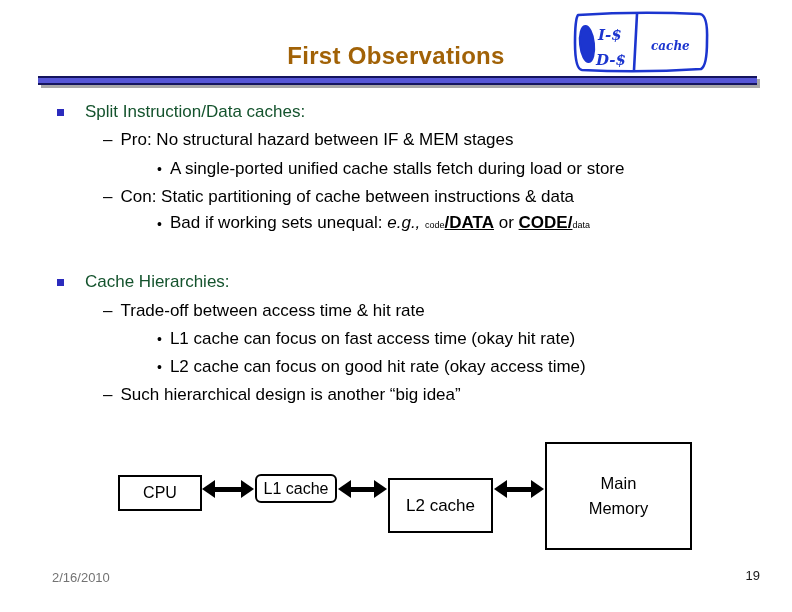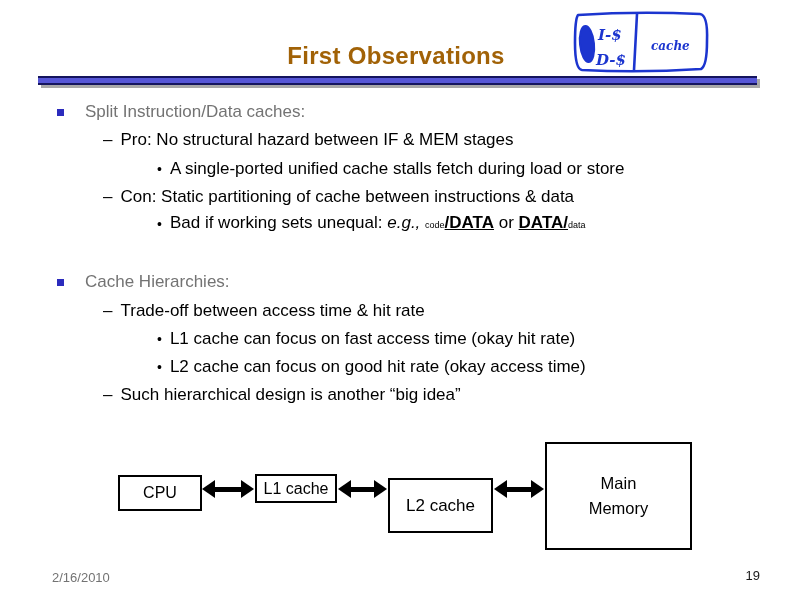--- a/index.html
+++ b/index.html
@@ -13,21 +13,21 @@
     font-size:24px;font-weight:bold;letter-spacing:0.3px;color:#a16207;
   }
   
   .rule{
     position:absolute;left:38px;top:76px;width:719px;height:9px;
     background:#5656d6;border-top:2px solid #15155e;border-bottom:2px solid #15155e;
     box-sizing:border-box;box-shadow:3px 3px 0 #a8a8a8;
   }
   
   .line{position:absolute;white-space:nowrap;font-size:17px;line-height:22px;height:22px;display:flex;align-items:center;}
-  .line.l1{left:57px;color:#737373;}
+  .line.l1{left:57px;color:#14532d;}
   .line.l2{left:103px;}
   .line.l3{left:157px;}
   .sq{display:inline-block;width:7px;height:7px;background:#2b2bbd;margin-right:21px;flex:none;}
   .dash{display:inline-block;margin-right:8px;font-size:17px;}
   .dot{display:inline-block;margin-right:8px;font-size:14px;}
   .it{font-style:italic;}
   .b{font-weight:bold;text-decoration:underline;}
   .tiny{font-size:9px;}
   
   .dbox{
@@ -78,21 +78,21 @@
   <div class="line l3" style="top:158px">
     <span class="dot">•</span>
     <span>A single-ported unified cache stalls fetch during load or store</span>
   </div>
   <div class="line l2" style="top:186px">
     <span class="dash">–</span>
     <span>Con: Static partitioning of cache between instructions &amp; data</span>
   </div>
   <div class="line l3" style="top:213px">
     <span class="dot">•</span>
-    <span><span>Bad if working sets unequal: </span><span class="it">e.g., </span><span class="tiny">code</span><span class="b">/DATA</span><span> or </span><span class="b">DATA/</span><span class="tiny">data</span></span>
+    <span><span>Bad if working sets unequal: </span><span class="it">e.g., </span><span class="tiny">code</span><span class="b">/DATA</span><span> or </span><span class="b">CODE/</span><span class="tiny">data</span></span>
   </div>
 
   <div class="line l1" style="top:271px">
     <span class="sq"></span>
     <span>Cache Hierarchies:</span>
   </div>
   <div class="line l2" style="top:300px">
     <span class="dash">–</span>
     <span>Trade-off between access time &amp; hit rate</span>
   </div>
@@ -110,21 +110,21 @@
   </div>
 
   <div class="dbox" style="left:118px;top:475px;width:84px;height:36px;">
     <span>CPU</span>
   </div>
   <div class="arrow" style="left:202px;top:480px;width:52px;">
     <span class="tri-l"></span>
       <span class="bar"></span>
       <span class="tri-r"></span>
   </div>
-  <div class="dbox" style="left:255px;top:474px;width:82px;height:29px;">
+  <div class="dbox" style="left:255px;top:474px;width:82px;height:29px;border-radius:6px;">
     <span>L1 cache</span>
   </div>
   <div class="arrow" style="left:338px;top:480px;width:49px;">
     <span class="tri-l"></span>
       <span class="bar"></span>
       <span class="tri-r"></span>
   </div>
   <div class="dbox" style="left:388px;top:462px;width:105px;height:55px;font-size:17px;margin-top:16px;">
     <span>L2 cache</span>
   </div>

